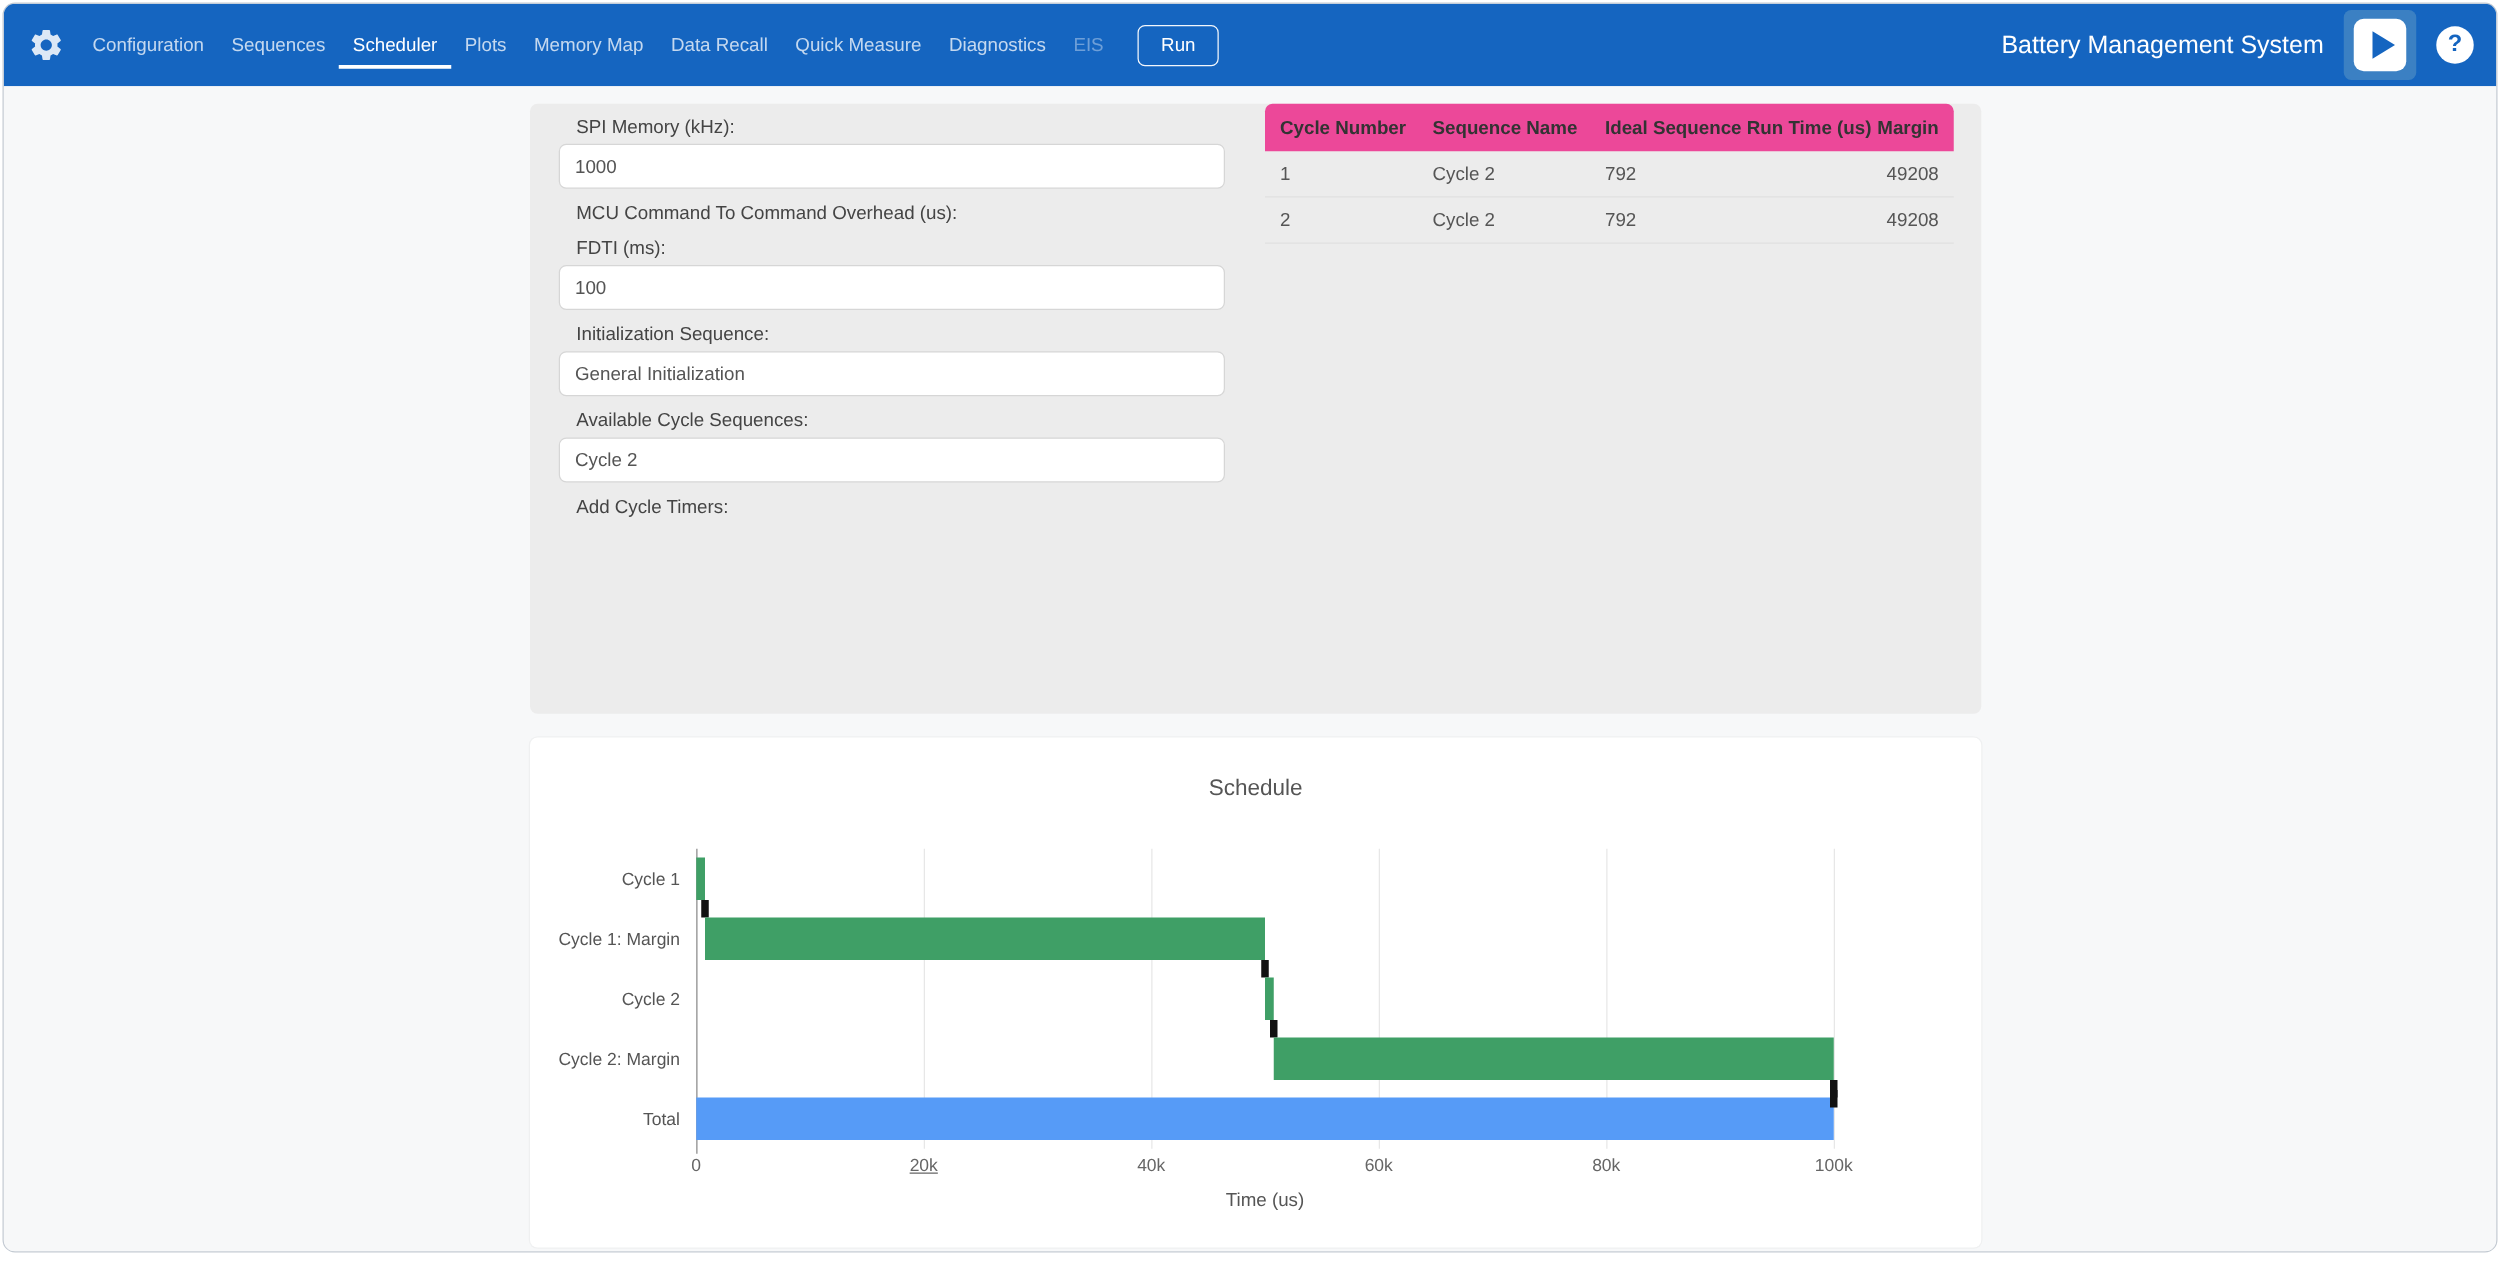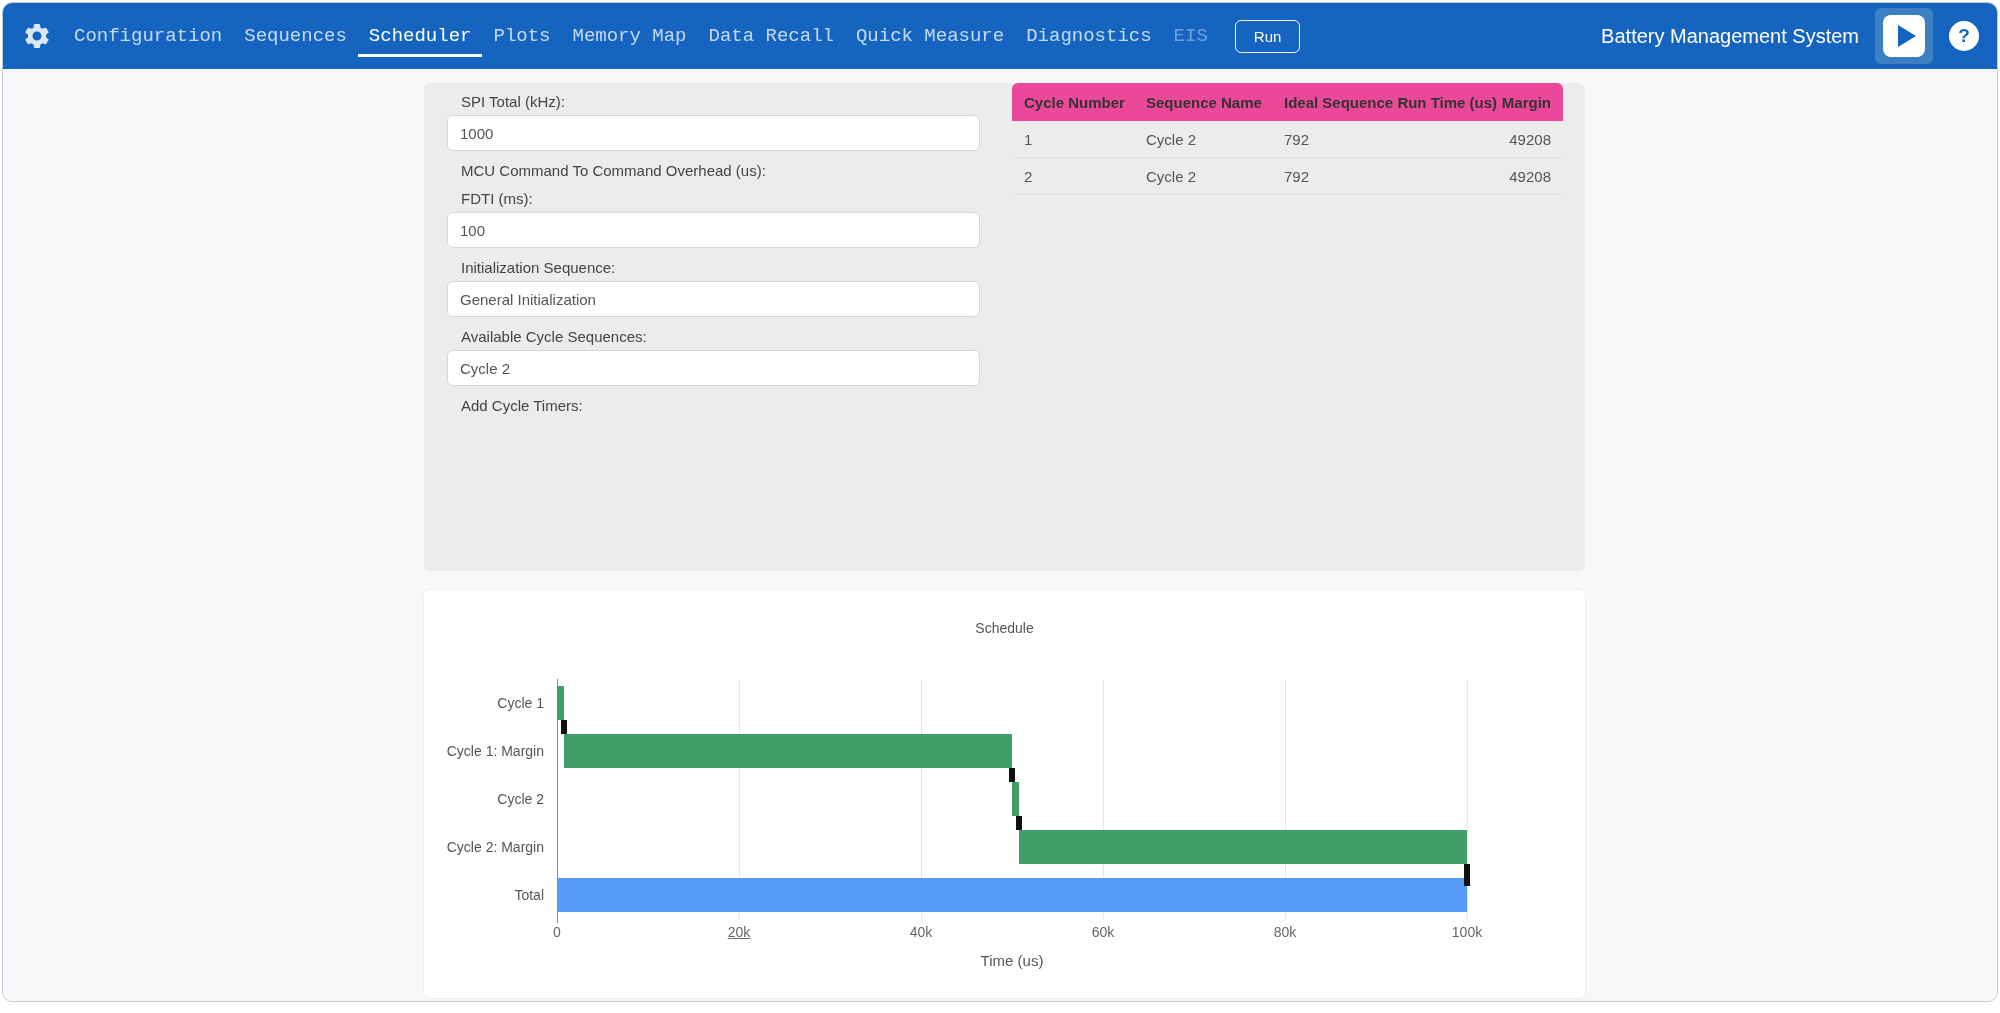--- a/index.html
+++ b/index.html
@@ -7,21 +7,21 @@
 
   .app { position:absolute; left:2px; top:2px; width:1996px; height:1000px;
          border:1px solid #c3cad2; border-radius:10px; overflow:hidden; background:#f7f8f9; }
 
   
   .topbar { position:absolute; top:0; left:0; right:0; height:66px; background:#1565c0;
             display:flex; align-items:center; padding:0 18px; }
   .gear { width:32px; height:32px; display:flex; align-items:center; justify-content:center; cursor:pointer; }
   .gear svg { width:30px; height:30px; fill:rgba(255,255,255,0.85); }
   .nav { display:flex; align-items:center; margin-left:10px; }
-  .nav-item { color:rgba(255,255,255,0.75); font-size:19px; padding:10px 11px; cursor:pointer; white-space:nowrap;font-family:Liberation Mono, monospace; }
+  .nav-item { color:rgba(255,255,255,0.75); font-size:15px; padding:10px 11px; cursor:pointer; white-space:nowrap; }
   .nav-item.active { color:#ffffff; padding-bottom:7px; border-bottom:3px solid #ffffff; }
   .nav-item.disabled { color:rgba(255,255,255,0.38); cursor:default; }
   .run-btn { margin-left:16px; background:transparent; color:#ffffff; border:1px solid rgba(255,255,255,0.95);
              border-radius:6px; font-size:15px; padding:7px 18px; font-family:inherit; cursor:pointer; }
   .topbar-right { margin-left:auto; display:flex; align-items:center; gap:16px; }
   .app-title { color:#ffffff; font-size:20px; white-space:nowrap; }
   .play-tile { width:58px; height:56px; background:#3b80c3; border-radius:6px;
                display:flex; align-items:center; justify-content:center; cursor:pointer; }
   .play-inner { width:42px; height:42px; background:#ffffff; border-radius:8px;
                 display:flex; align-items:center; justify-content:center; }
@@ -48,21 +48,21 @@
 
   .cycles-table { position:absolute; left:588px; top:0; width:551px; }
   .t-header, .t-row { display:grid; grid-template-columns:122px 138px 215px 1fr; align-items:center; padding:0 12px; }
   .t-header { height:38px; background:#ec4899; font-weight:bold; font-size:15px; color:#333333; border-radius:6px 6px 0 0; }
   .t-row { height:37px; font-size:15px; color:#555555; border-bottom:1px solid #e0e0e0; cursor:pointer; }
   .t-cell:last-child { text-align:right; }
 
   
   .chart-card { position:absolute; left:421px; top:521px; width:1161px; height:408px;
                 background:#ffffff; border-radius:6px; box-shadow:0 0 0 1px rgba(0,0,0,0.03); }
-  .chart-title { position:absolute; top:30px; left:0; width:100%; text-align:center; font-size:14px; color:#555555; }
+  .chart-title { position:absolute; top:30px; left:0; width:100%; text-align:center; font-size:18px; color:#555555; }
   .chart-ylabels { position:absolute; left:0; top:89px; width:127px; height:240px; }
   .ylabel { position:absolute; right:7px; height:48px; line-height:48px; font-size:14px; color:#555555; white-space:nowrap; }
   .chart-plot { position:absolute; left:133px; top:89px; width:910px; height:240px; }
   .axis-line { position:absolute; left:0; top:0; width:1px; height:244px; background:#8a8a8a; }
   .gridline { position:absolute; top:0; width:1px; height:240px; background:#e7e7e7; }
   .bar { position:absolute; height:34px; }
   .marker { position:absolute; width:6px; height:14px; }
   .chart-xticks { position:absolute; left:133px; top:334px; width:910px; height:18px; }
   .xtick { position:absolute; width:60px; text-align:center; font-size:14px; color:#666666; }
   .chart-xlabel { position:absolute; left:133px; top:362px; width:910px; text-align:center; font-size:15px; color:#555555; }
@@ -98,21 +98,21 @@
         </div>
       </div>
       <div class="help-circle">?</div>
     </div>
   </header>
 
   <main class="content">
 
     <section class="config-panel">
       <div class="form">
-          <div class="field"><label class="field-label">SPI Total (kHz):</label><input class="field-input" value="1000" style=""></div>
+          <div class="field"><label class="field-label">SPI Memory (kHz):</label><input class="field-input" value="1000" style=""></div>
           <div class="field"><label class="field-label">MCU Command To Command Overhead (us):</label></div>
           <div class="field"><label class="field-label">FDTI (ms):</label><input class="field-input" value="100" style=""></div>
           <div class="field"><label class="field-label">Initialization Sequence:</label><input class="field-input" value="General Initialization" style=""></div>
           <div class="field"><label class="field-label">Available Cycle Sequences:</label><input class="field-input" value="Cycle 2" style=""></div>
           <div class="field"><label class="field-label">Add Cycle Timers:</label></div>
         </div>
       <div class="cycles-table">
         <div class="t-header">
             <div class="t-cell">Cycle Number</div>
             <div class="t-cell">Sequence Name</div>

